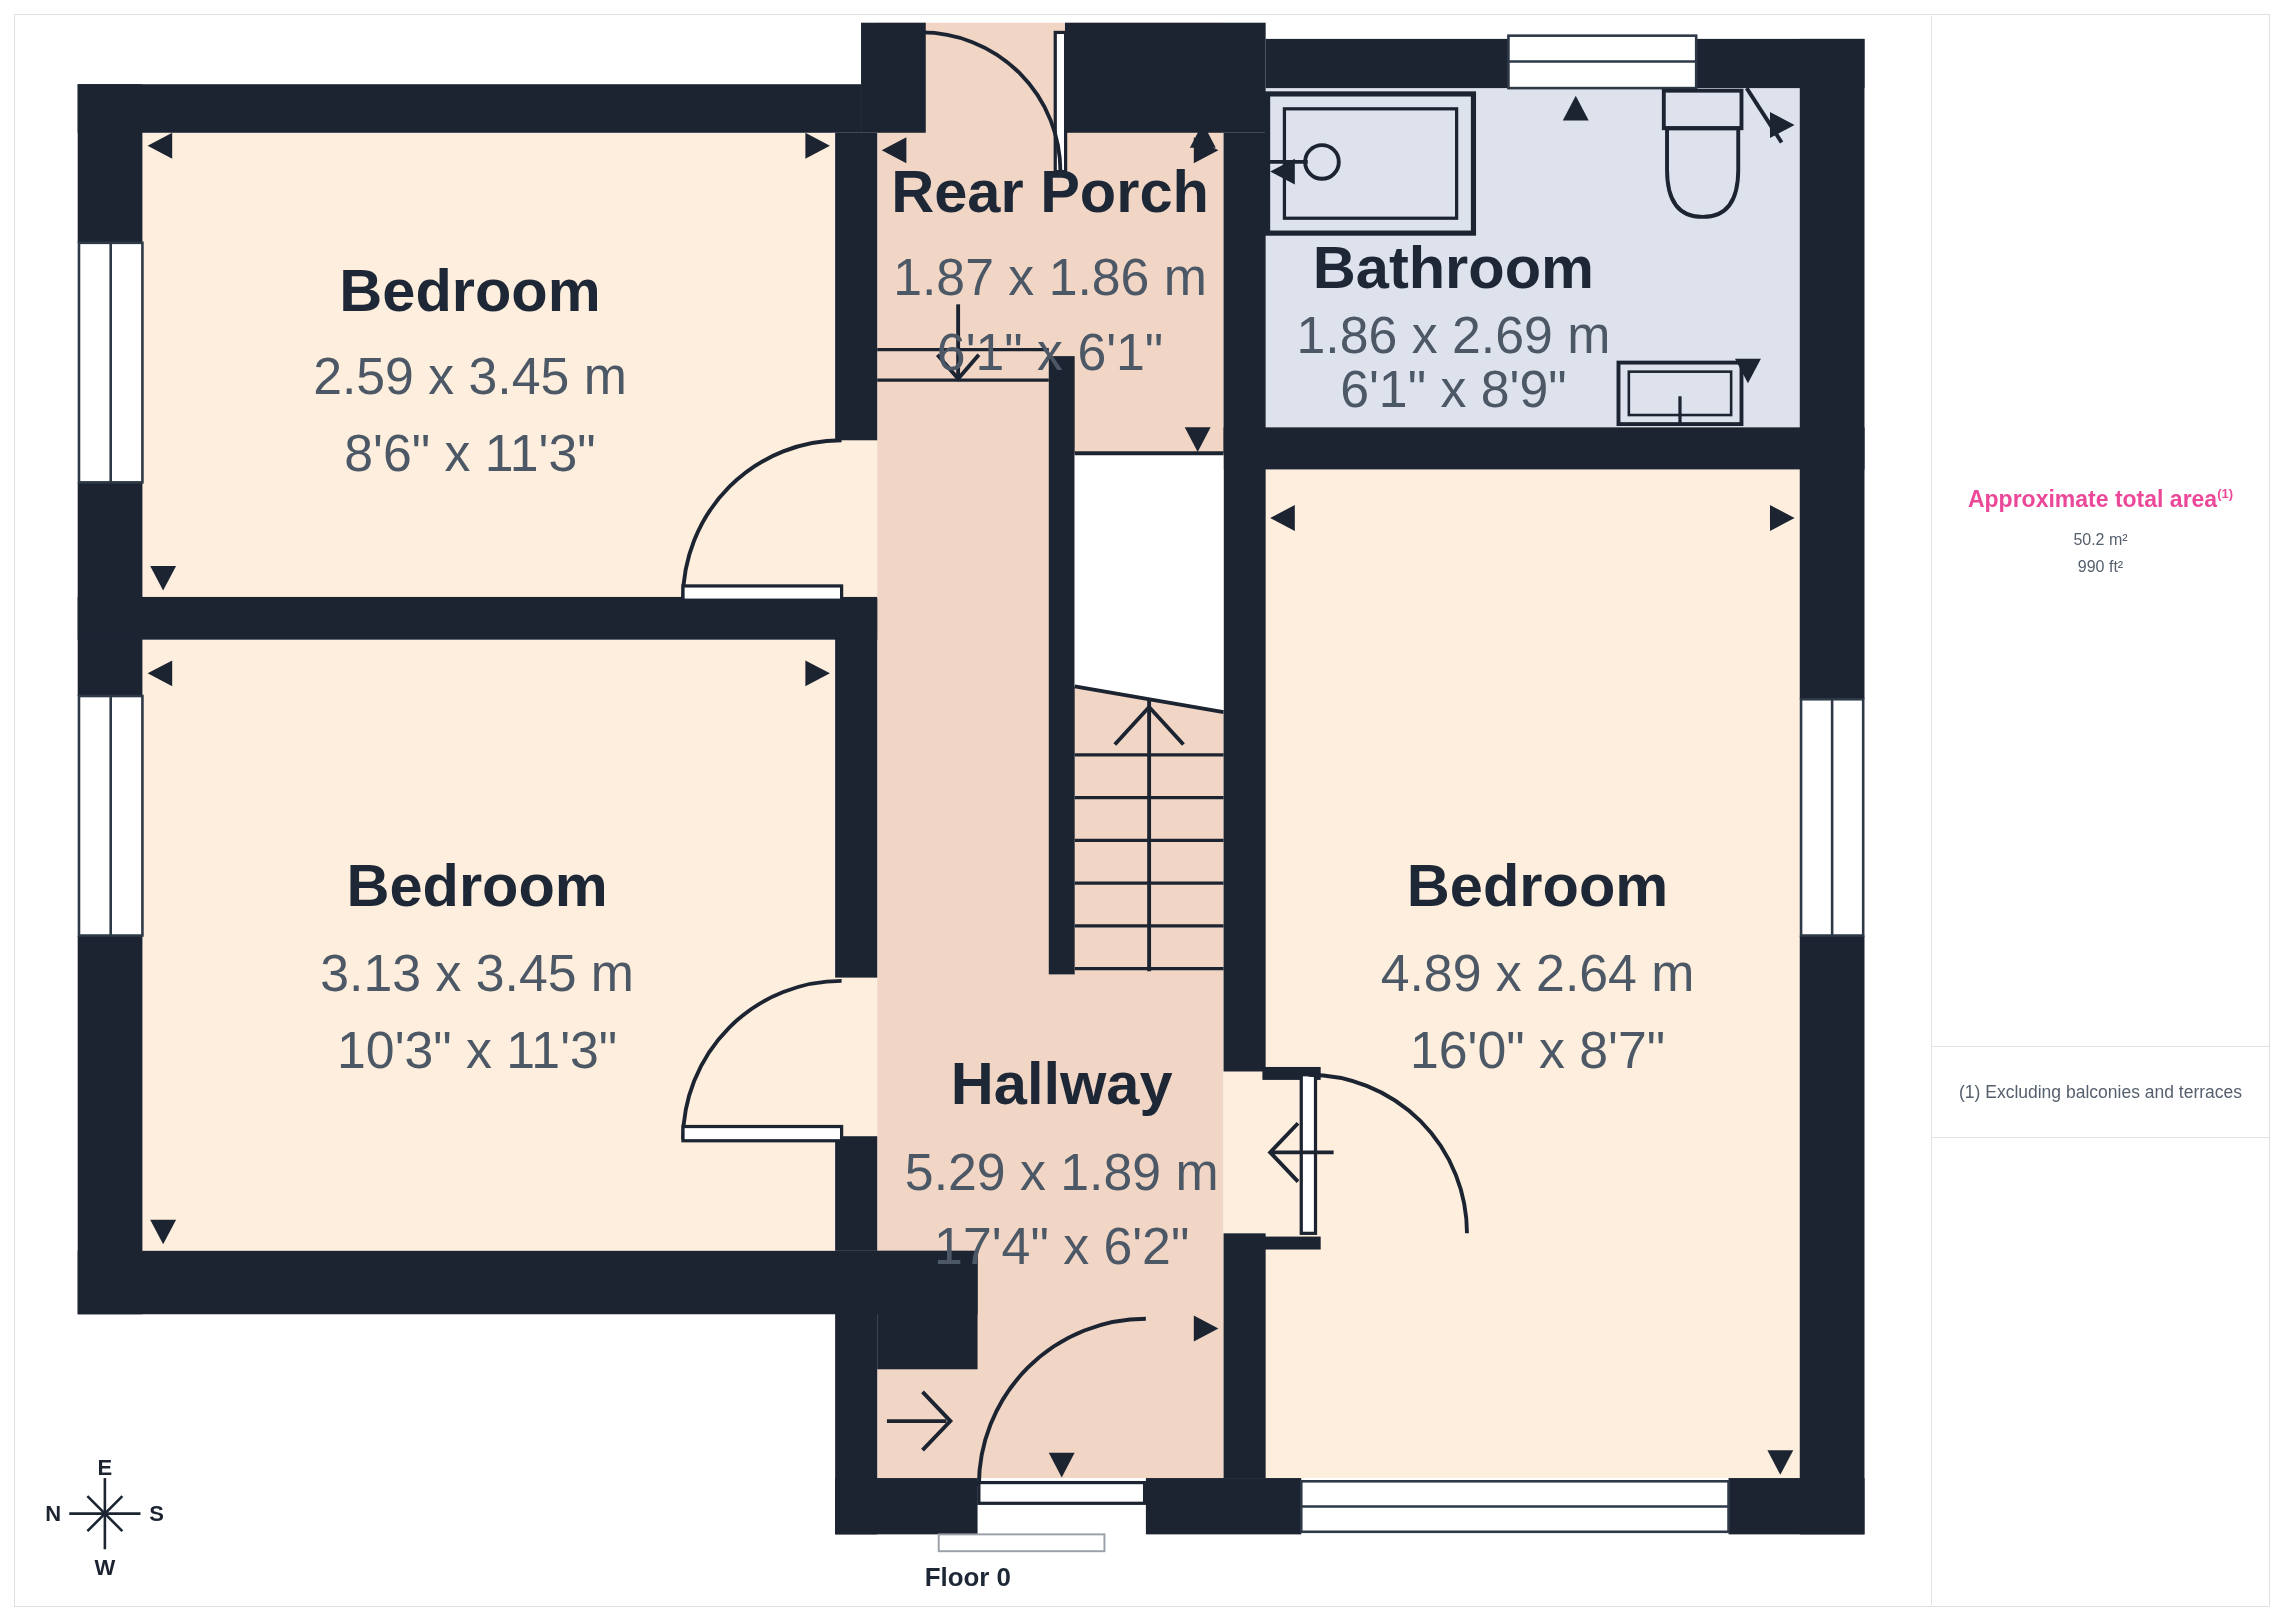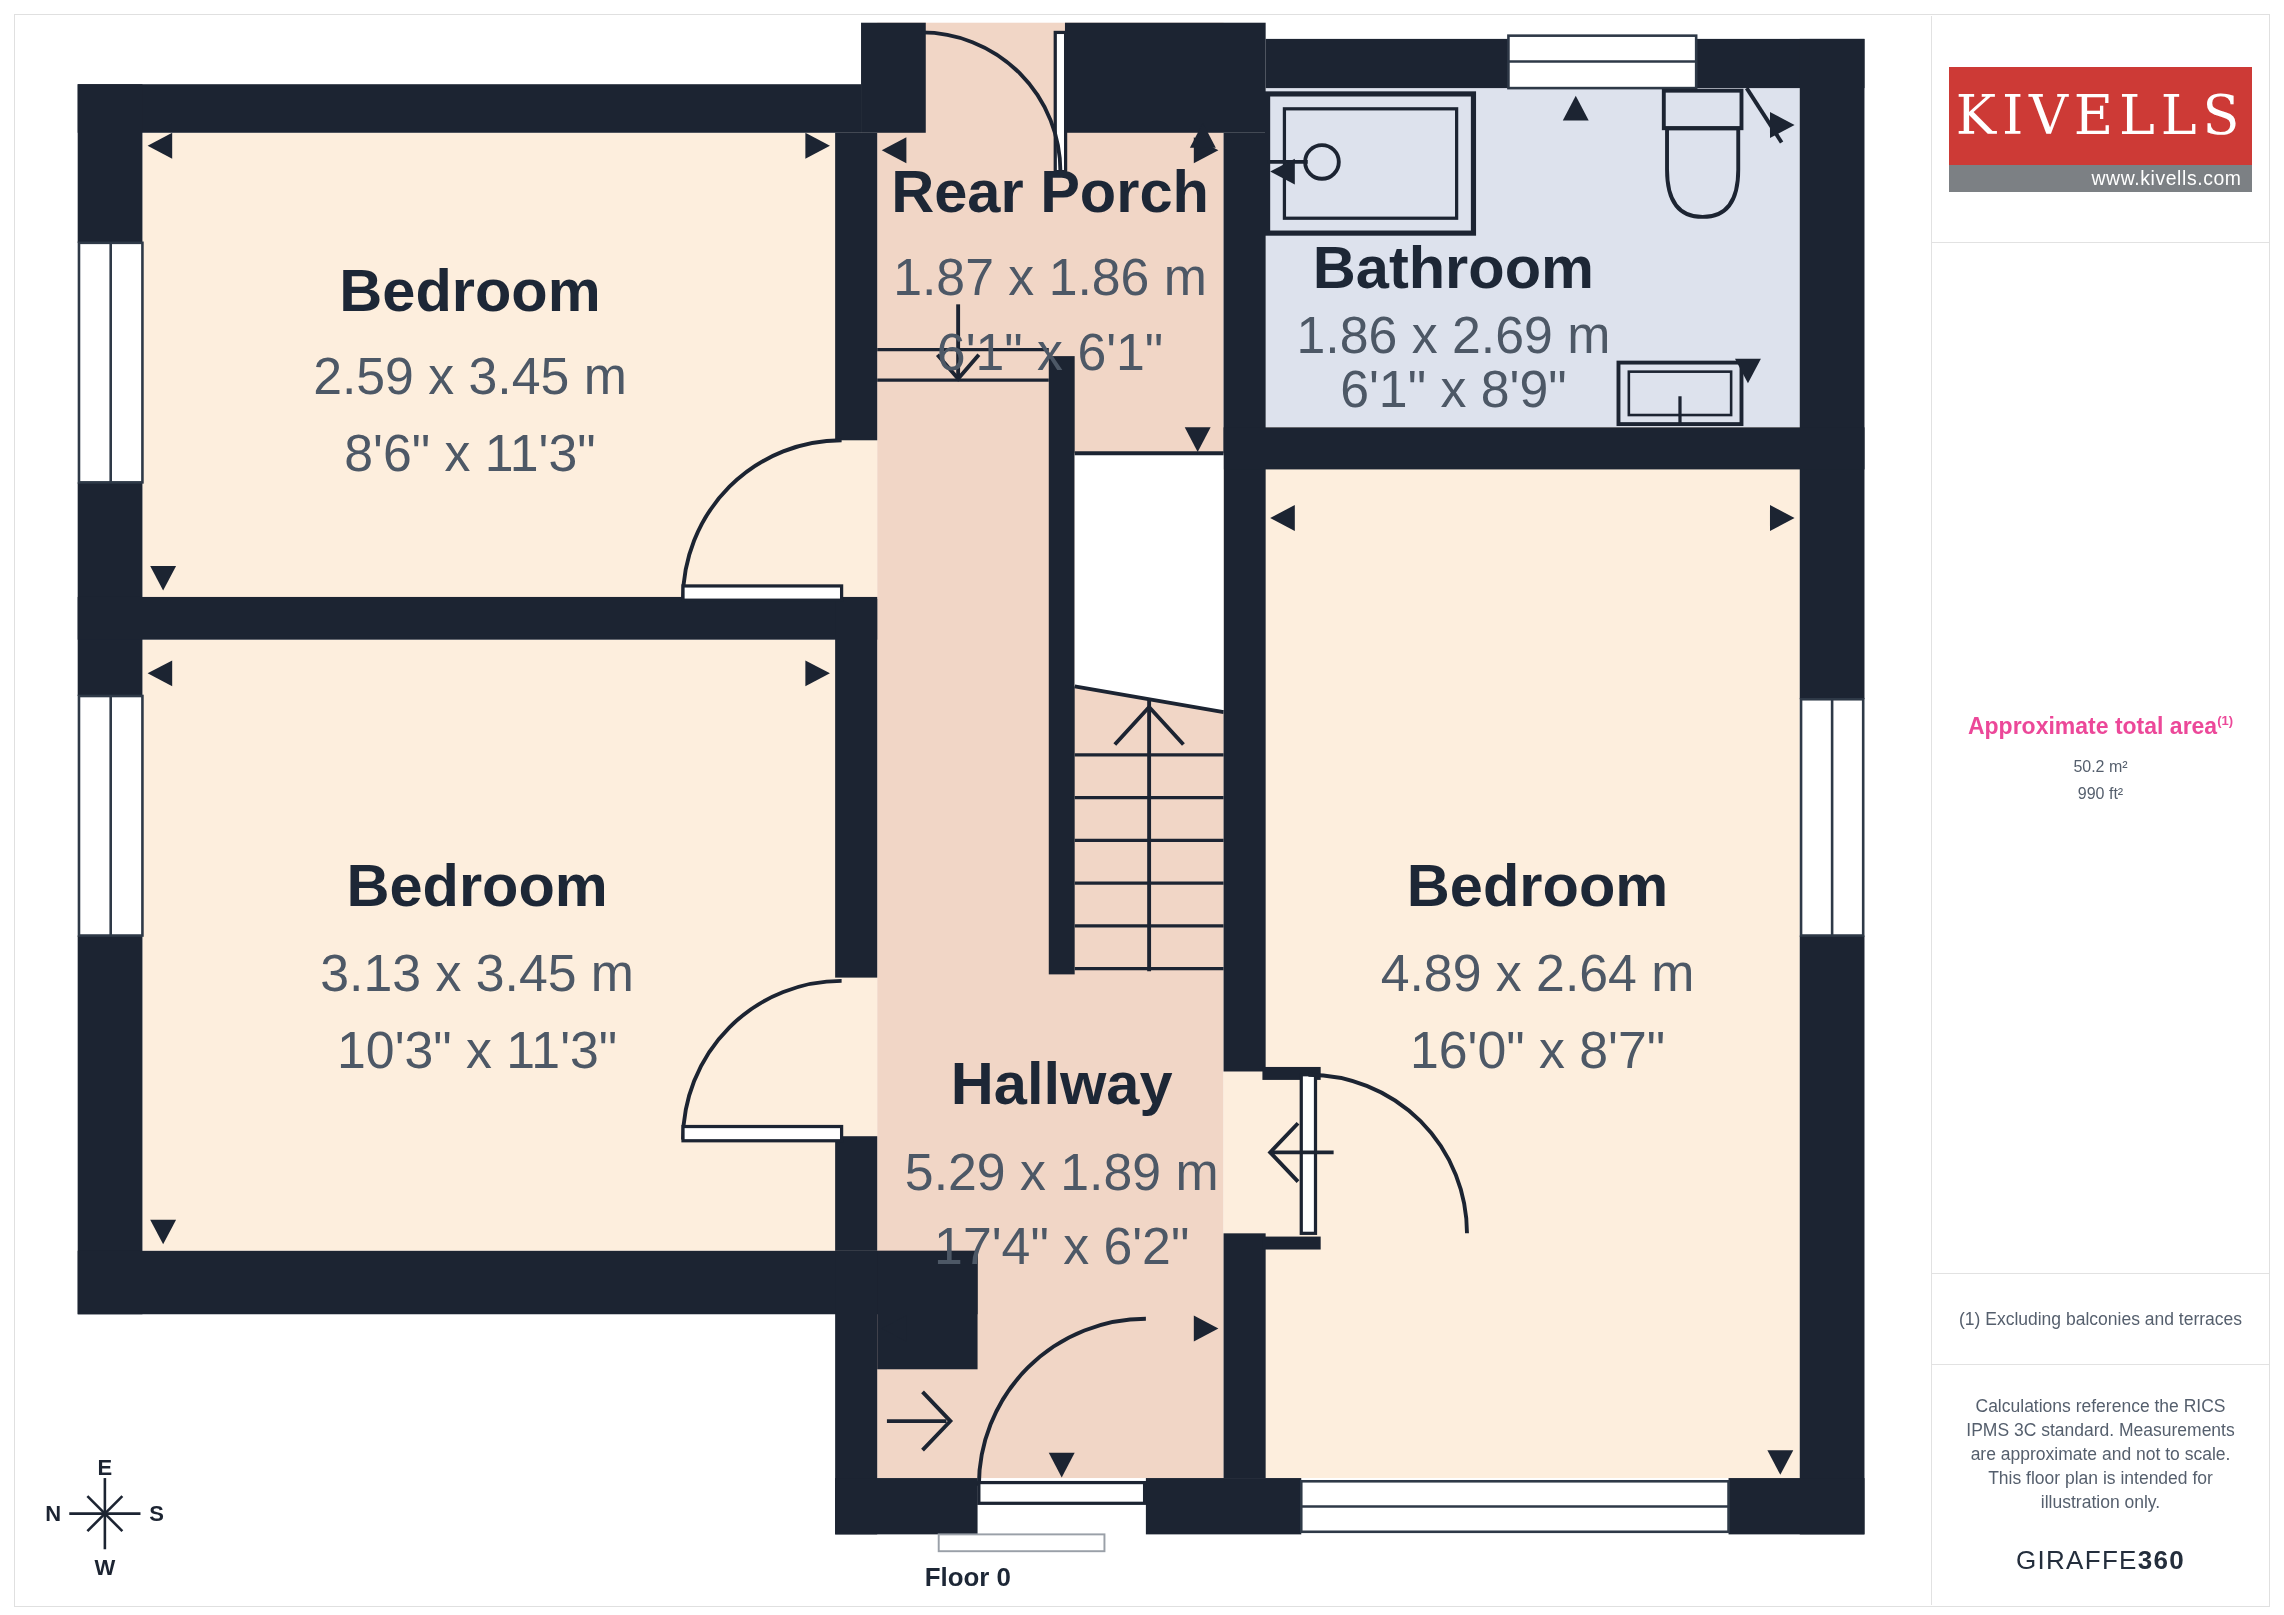--- a/index.html
+++ b/index.html
@@ -250,37 +250,25 @@
       <text x="82" y="2350">N</text>
       <text x="242" y="2350">S</text>
       <text x="162" y="2432">W</text>
     </g>
   </g>
 
   <text x="1495" y="2450" text-anchor="middle" font-size="40" font-weight="700" fill="#1d2736">Floor 0</text>
 </svg>
 
 <div class="sidebar">
-  <div class="sb-sec sec-logo">
-    <div class="logo-red">
-      <span>KIVELLS</span>
-    </div>
-    <div class="logo-gray">
-      <span>www.kivells.com</span>
-    </div>
-  </div>
 
   <div class="sb-sec sec-area">
     <div class="area-heading"><span>Approximate total area</span><sup>(1)</sup></div>
     <div class="area-val">50.2 m²</div>
     <div class="area-val second">990 ft²</div>
   </div>
 
   <div class="sb-sec sec-foot">
     <div class="footnote">(1) Excluding balconies and terraces</div>
   </div>
 
-  <div class="sb-sec sec-disc">
-    <div class="disclaimer">Calculations reference the RICS IPMS 3C standard. Measurements are approximate and not to scale. This floor plan is intended for illustration only.</div>
-    <div class="brand"><span>GIRAFFE</span><b>360</b></div>
-  </div>
 </div>
 
 
 </body></html>

